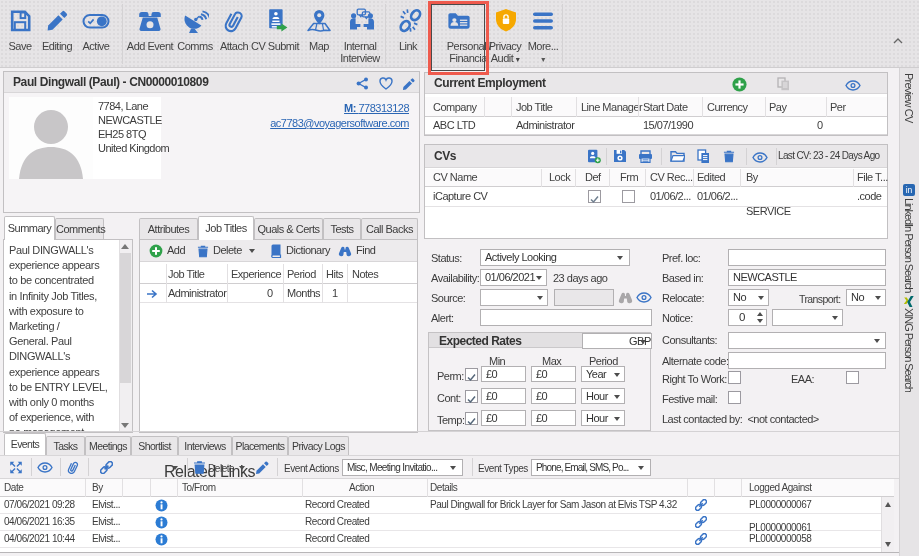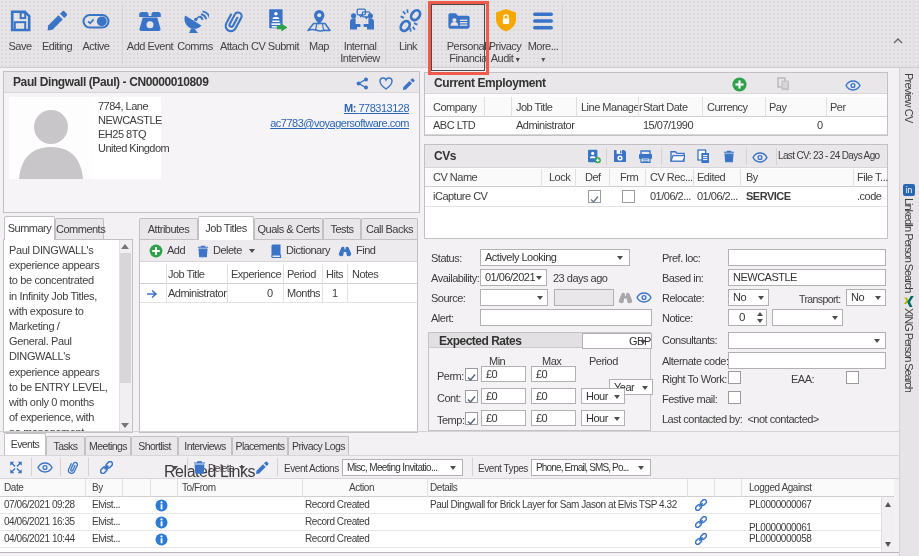--- a/index.html
+++ b/index.html
@@ -342,21 +342,21 @@
     <div class="gline" style="left:428px;top:0;height:18px;"></div>
   </div>
   <div class="abs" id="cv-row" style="left:0;top:42px;width:100%;height:20px;border-bottom:1px solid #e4e2e4;">
     <div class="lbl" style="left:8px;top:3px;">iCapture CV</div>
     <div class="cb" style="left:163px;top:3px;"><svg width="11" height="11" viewBox="0 0 11 11">
           <path d="M2 5.5 L4.5 8 L9 2.5" stroke="#6f7f8f" stroke-width="1.5" fill="none"></path>
         </svg></div>
     <div class="cb" style="left:197px;top:3px;"></div>
     <div class="lbl" style="left:225px;top:3px;">01/06/2...</div>
     <div class="lbl" style="left:272px;top:3px;">01/06/2...</div>
-    <div class="lbl" style="left:321px;top:3px;font-weight:bold;">SERVICE</div>
+    <div class="lbl" style="left:321px;top:18px;">SERVICE</div>
     <div class="lbl" style="left:432px;top:3px;">.code</div>
   </div>
 </div>
 
 <div id="form-left">
   <div class="lbl" style="left:431px;top:252px;">Status:</div>
   <div class="fld fldtx" style="left:480px;top:249px;width:150px;height:17px;">Actively Looking<i class="da" style="right:6px;top:6px;"></i></div>
   <div class="lbl" style="left:431px;top:272px;">Availability:</div>
   <div class="fld fldtx" style="left:480px;top:269px;width:67px;height:17px;">01/06/2021<i class="da" style="right:4px;top:6px;"></i></div>
   <div class="lbl" style="left:553px;top:272px;">23 days ago</div>
@@ -382,21 +382,21 @@
     <div class="lbl" style="left:60px;top:22px;">Min</div>
     <div class="lbl" style="left:113px;top:22px;">Max</div>
     <div class="lbl" style="left:160px;top:22px;">Period</div>
 
     <div class="lbl" style="left:8px;top:37px;">Perm:</div>
     <div class="cb" style="left:36px;top:35px;"><svg width="11" height="11" viewBox="0 0 11 11">
           <path d="M2 5.5 L4.5 8 L9 2.5" stroke="#56677a" stroke-width="1.5" fill="none"></path>
         </svg></div>
     <div class="fld fldtx" style="left:52px;top:33px;width:45px;height:16px;">£0</div>
     <div class="fld fldtx" style="left:102px;top:33px;width:45px;height:16px;">£0</div>
-    <div class="fld fldtx" style="left:152px;top:46px;width:44px;height:16px;margin-left:28px;">Year<i class="da" style="right:4px;top:6px;"></i></div>
+    <div class="fld fldtx" style="left:152px;top:33px;width:44px;height:16px;">Year<i class="da" style="right:4px;top:6px;"></i></div>
 
     <div class="lbl" style="left:8px;top:59px;">Cont:</div>
     <div class="cb" style="left:36px;top:57px;"><svg width="11" height="11" viewBox="0 0 11 11">
           <path d="M2 5.5 L4.5 8 L9 2.5" stroke="#56677a" stroke-width="1.5" fill="none"></path>
         </svg></div>
     <div class="fld fldtx" style="left:52px;top:55px;width:45px;height:16px;">£0</div>
     <div class="fld fldtx" style="left:102px;top:55px;width:45px;height:16px;">£0</div>
     <div class="fld fldtx" style="left:152px;top:55px;width:44px;height:16px;">Hour<i class="da" style="right:4px;top:6px;"></i></div>
 
     <div class="lbl" style="left:8px;top:81px;">Temp:</div>

